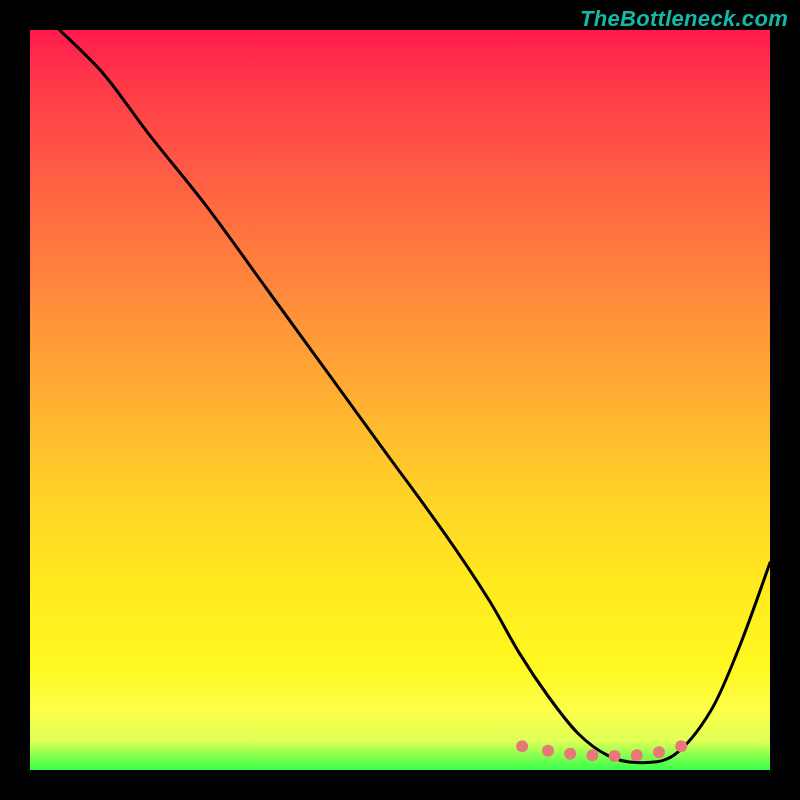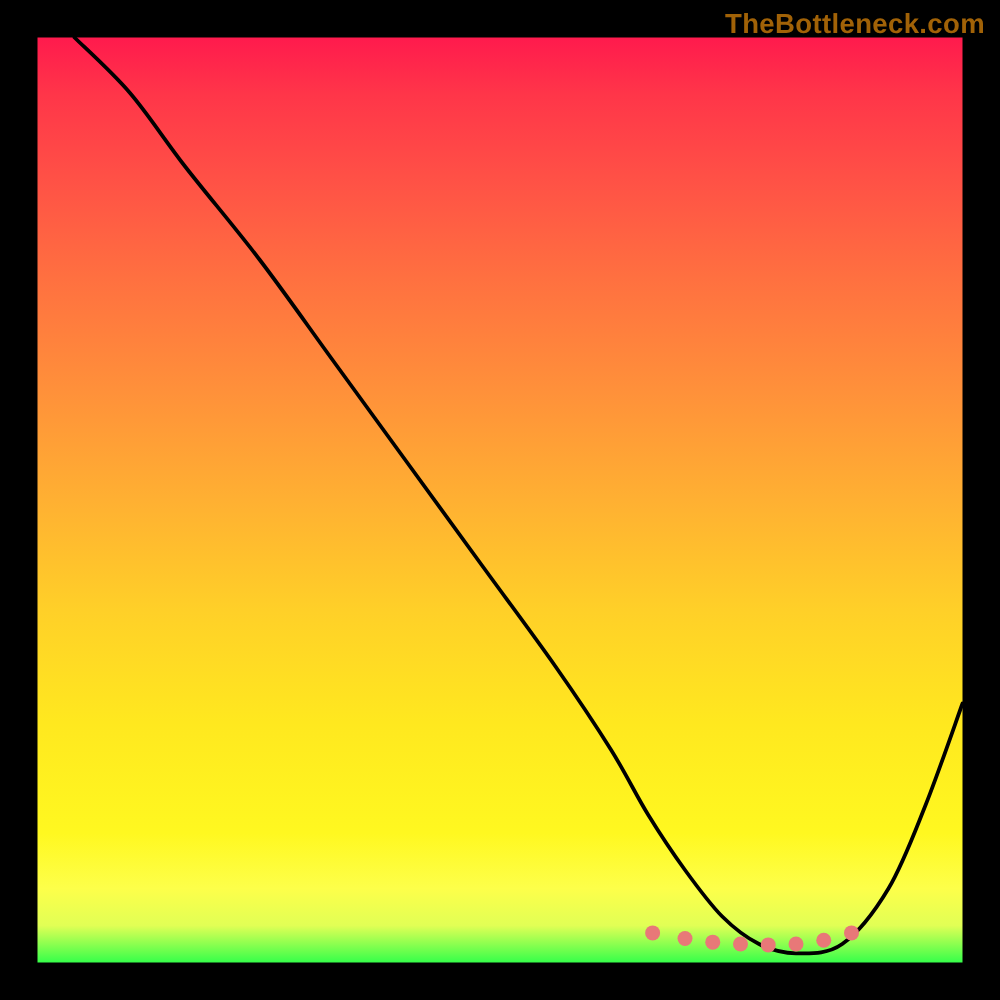--- a/index.html
+++ b/index.html
@@ -15,23 +15,24 @@
     position: relative;
     width: 800px;
     height: 800px;
   }
   .watermark {
     position: absolute;
     top: 6px;
     right: 12px;
     font-size: 22px;
     font-weight: bold;
-    color: #a16207;
+    color: #14b8a6;
     letter-spacing: 0.3px;
     z-index: 10;
+    font-style: italic;
   }
   .plot-area {
     position: absolute;
     top: 30px;
     left: 30px;
     width: 740px;
     height: 740px;
     background: linear-gradient(to bottom,
       #ff1a4d 0%,
       #ff3549 6%,

